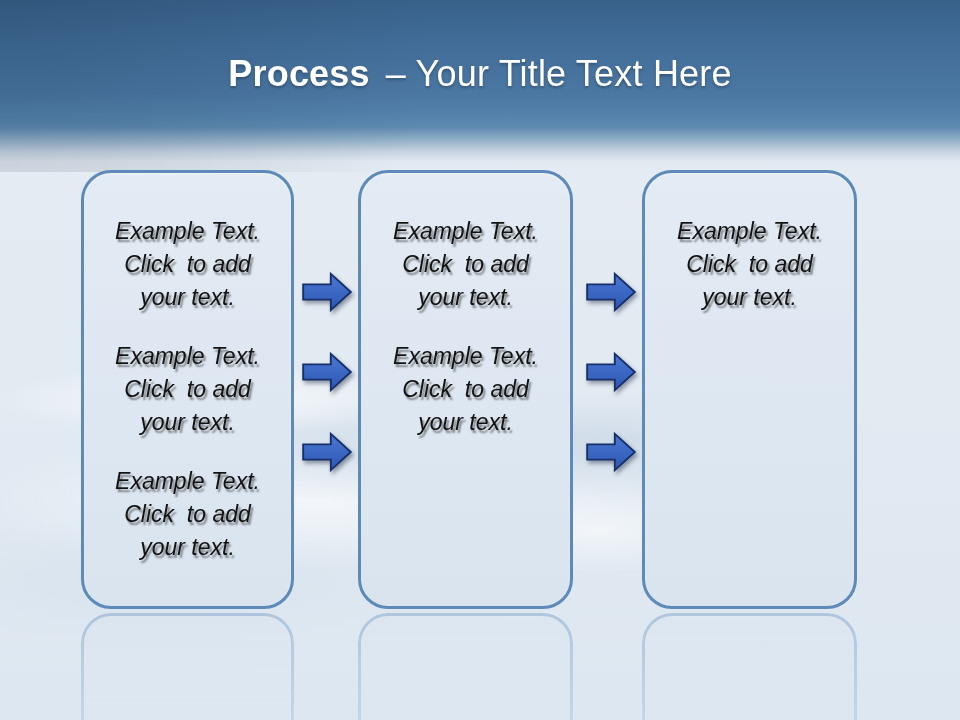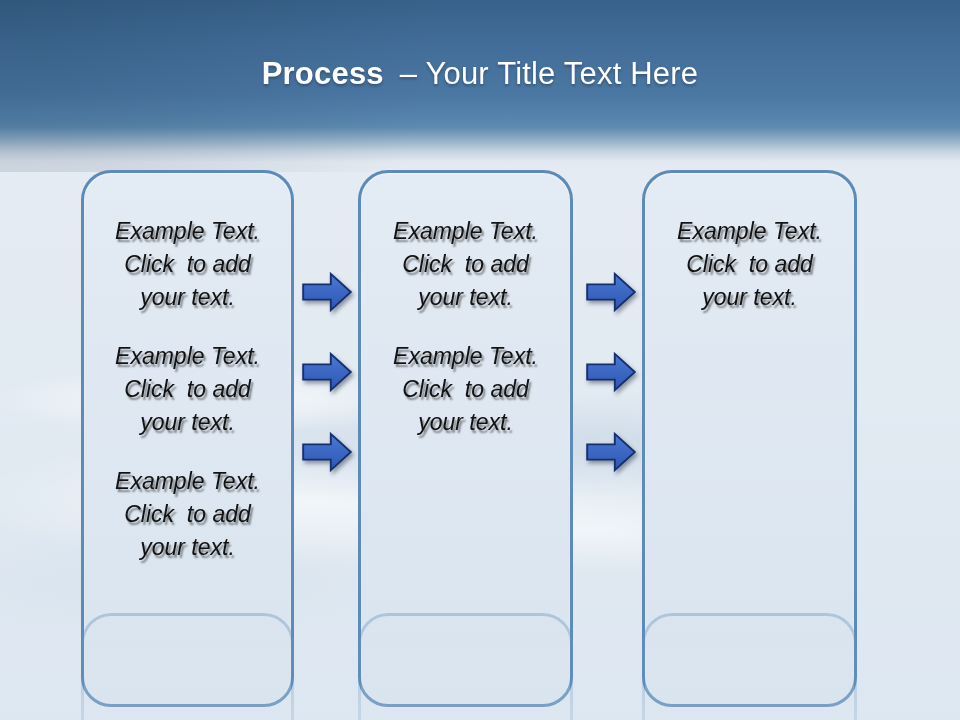--- a/index.html
+++ b/index.html
@@ -46,26 +46,26 @@
     background:
       radial-gradient(ellipse 320px 50px at 210px 240px,rgba(255,255,255,0.75),transparent 70%),
       radial-gradient(ellipse 420px 80px at 430px 290px,rgba(189,206,223,0.45),transparent 70%),
       radial-gradient(ellipse 500px 100px at 320px 340px,rgba(255,255,255,0.6),transparent 70%),
       radial-gradient(ellipse 340px 70px at 640px 280px,rgba(199,214,229,0.5),transparent 70%),
       radial-gradient(ellipse 260px 60px at 600px 370px,rgba(255,255,255,0.55),transparent 70%),
       radial-gradient(ellipse 420px 90px at 160px 420px,rgba(208,221,233,0.45),transparent 70%);
   }
   .title{
     position:absolute;left:0;top:50px;width:960px;text-align:center;
-    color:var(--title-color);font-size:31px;font-weight:400;line-height:47px;
+    color:var(--title-color);font-size:36px;font-weight:400;line-height:47px;
     text-shadow:0 2px 3px rgba(0,0,0,0.28);letter-spacing:0.2px;white-space:nowrap;
   }
   .title .t-bold{font-weight:700;margin-right:16px;}
   .box{
-    position:absolute;top:170px;height:537px;border-radius:30px;
+    position:absolute;top:170px;height:439px;border-radius:30px;
     border:3px solid var(--box-border);
     background:linear-gradient(180deg,var(--box-fill-top) 0%,var(--box-fill-bottom) 100%);
     padding-top:42px;
     box-shadow:inset 0 1px 2px rgba(255,255,255,0.6);
   }
   .box1{left:81px;width:213px;}
   .box2{left:358px;width:215px;}
   .box3{left:642px;width:215px;}
   .para{
     font-style:italic;font-size:23px;line-height:33px;color:var(--body-text);

